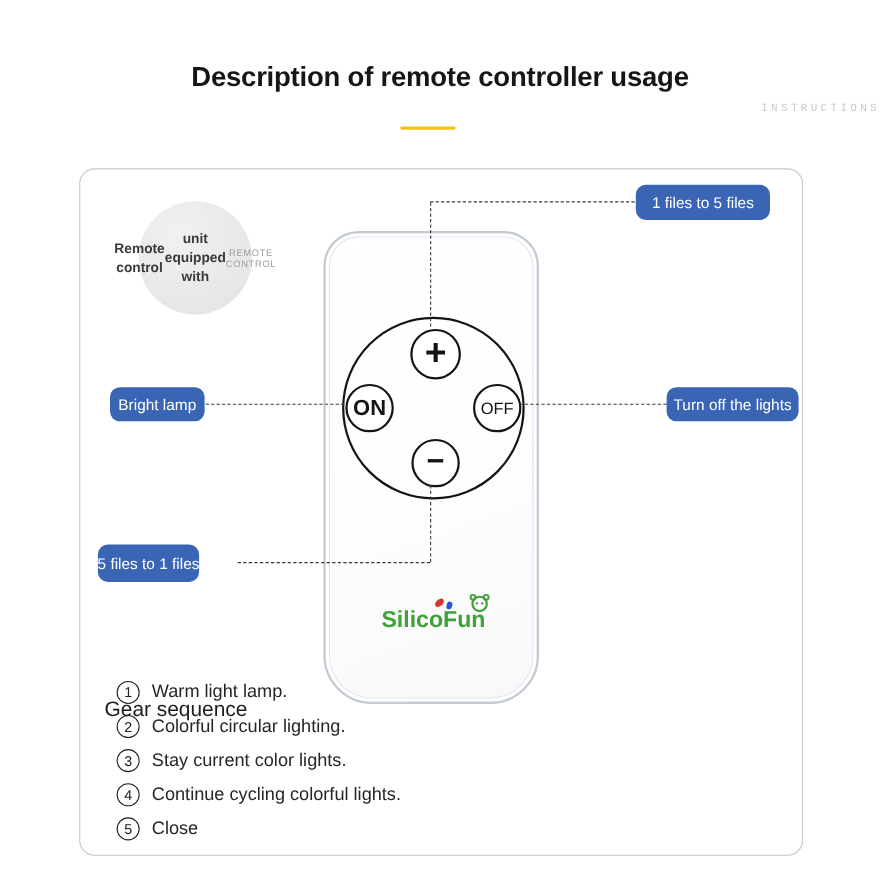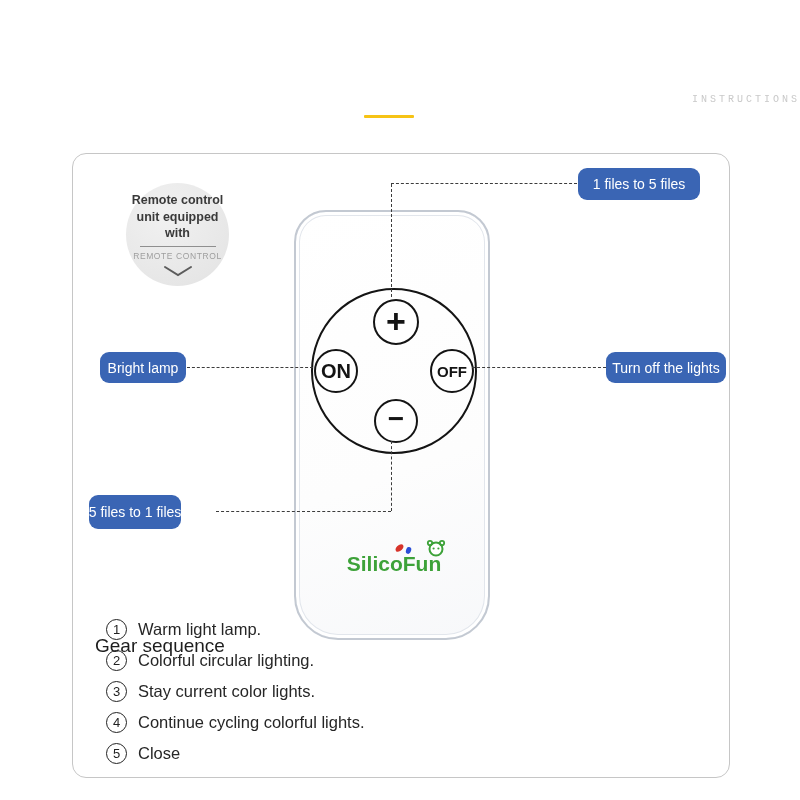--- a/index.html
+++ b/index.html
@@ -21,38 +21,38 @@
   .accent-underline{position:absolute;left:364px;top:115px;width:50px;height:3px;
     background:var(--accent-yellow);border-radius:1px;}
 
   
   .panel{position:absolute;left:72px;top:153px;width:658px;height:625px;
     border:1px solid #c6c6c6;border-radius:14px;background:#fff;}
 
   
   .badge{position:absolute;left:126px;top:183px;width:103px;height:103px;border-radius:50%;
     background:radial-gradient(circle at 38% 30%, #f1f1f1 0%, #e6e6e6 75%, #dfdfdf 100%);
-    display:flex;flex-direction:column;align-items:center;justify-content:center;text-align:center;}
+    display:flex;align-items:center;justify-content:center;text-align:center;}
   .badge-line1,.badge-line2{font-size:12.5px;font-weight:700;color:#3a3a3a;line-height:1.35;}
   .badge-divider{width:76px;height:1px;background:#8f8f8f;margin:4px 0 4px 0;}
   .badge-line3{font-size:8.5px;color:#9e9e9e;letter-spacing:0.6px;}
   .badge-chevron{margin-top:4px;}
 
   
   .remote{position:absolute;left:294px;top:210px;width:196px;height:430px;
     border:2px solid #c3c9d2;border-radius:32px 32px 44px 44px;
     background:linear-gradient(160deg,#ffffff 0%,#fdfdfd 60%,#f7f8fa 100%);
     box-shadow:inset 0 0 0 3px #ffffff, inset 0 0 0 4px #e2e6ec;}
   .pad{position:absolute;left:15px;top:76px;width:166px;height:166px;border-radius:50%;
     border:2.5px solid #141414;background:transparent;}
   .pad-btn{position:absolute;border:2px solid #141414;border-radius:50%;background:#fff;
     display:flex;align-items:center;justify-content:center;color:#141414;}
   .btn-plus{left:60px;top:9px;width:46px;height:46px;font-size:34px;font-weight:600;line-height:1;padding-bottom:3px;}
   .btn-on{left:1px;top:59px;width:44px;height:44px;font-size:20px;font-weight:700;}
-  .btn-off{left:117px;top:59px;width:44px;height:44px;font-size:15px;font-weight:700;}
+  .btn-off{left:117px;top:59px;width:44px;height:44px;font-size:15px;font-weight:400;}
   .btn-minus{left:61px;top:109px;width:44px;height:44px;font-size:28px;font-weight:700;line-height:1;padding-bottom:4px;}
 
   
   .logo{position:absolute;left:0;top:340px;width:196px;text-align:center;}
   .logo-inner{position:relative;display:inline-block;}
   .logo-text{font-size:21px;font-weight:700;color:var(--logo-green);letter-spacing:0px;}
   .logo-accent-red{position:absolute;left:51%;top:-7px;width:9px;height:6px;background:#d7342b;
     border-radius:60% 40% 60% 40%;transform:rotate(-28deg);}
   .logo-accent-blue{position:absolute;left:63%;top:-5px;width:5px;height:7px;background:#2b4fd7;
     border-radius:50% 50% 60% 60%;transform:rotate(18deg);}
@@ -83,20 +83,21 @@
   .gear-item{display:flex;align-items:center;height:22px;margin-bottom:9px;}
   .gear-num{width:21px;height:21px;border:1.5px solid #222;border-radius:50%;flex:0 0 21px;
     display:flex;align-items:center;justify-content:center;font-size:13px;color:#222;}
   .gear-text{margin-left:11px;font-size:16.5px;color:#262626;}
 </style>
 </head>
 <body>
 
 <div class="canvas">
 
+  <div class="page-title">Description of remote controller usage</div>
   <div class="subtitle">INSTRUCTIONS</div>
   <div class="accent-underline"></div>
 
   <div class="panel"></div>
 
   <div class="badge">
     <div class="badge-line1">Remote control</div>
     <div class="badge-line2">unit equipped with</div>
     <div class="badge-divider"></div>
     <div class="badge-line3">REMOTE CONTROL</div>

